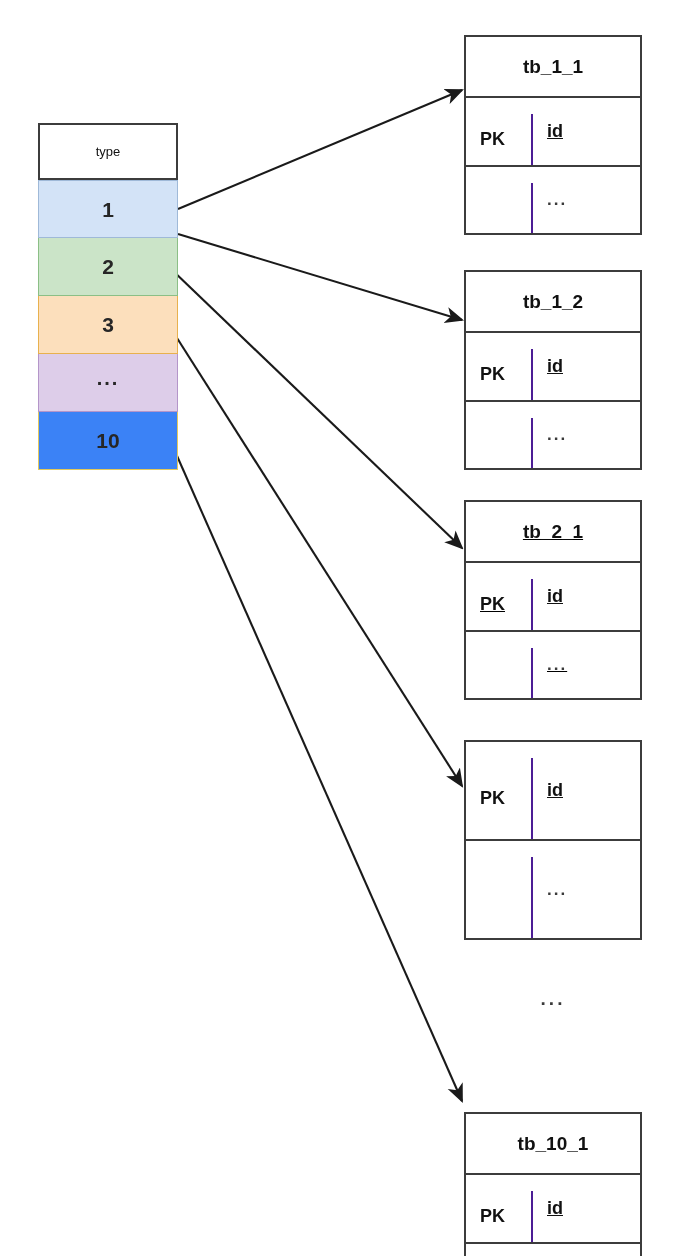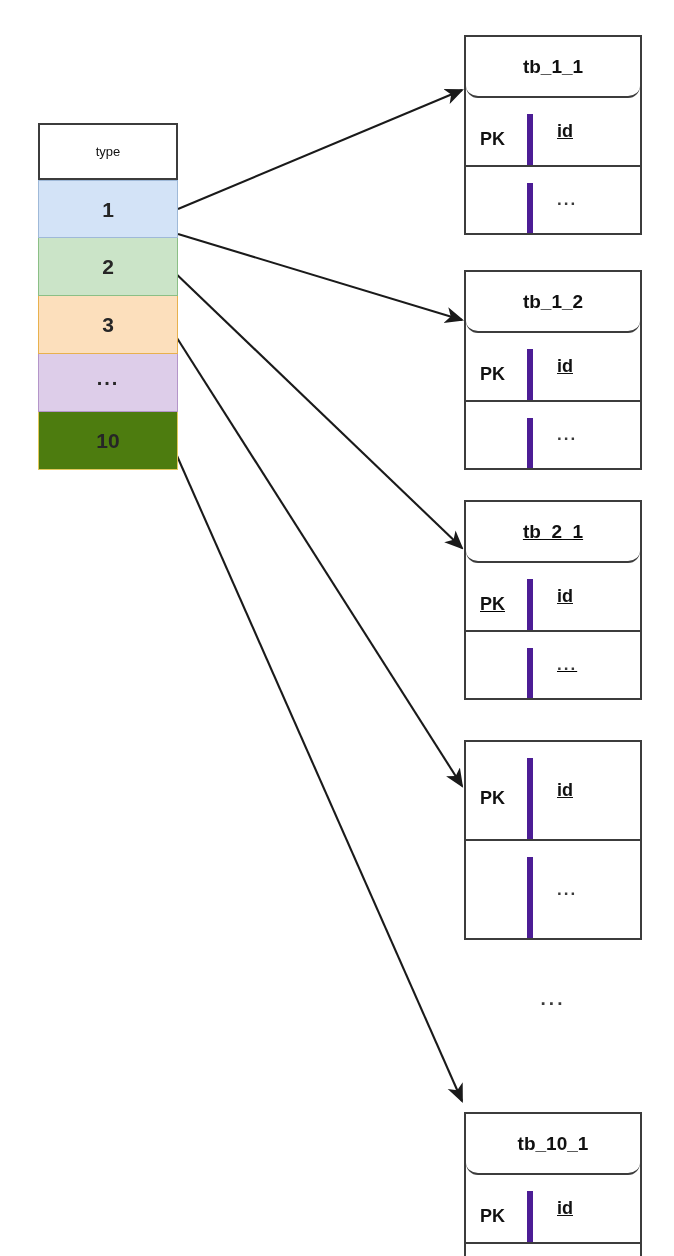--- a/index.html
+++ b/index.html
@@ -75,47 +75,46 @@
   .tb-title {
     flex: 0 0 61px;
     display: flex;
     align-items: center;
     justify-content: center;
     font-size: 19px;
     font-weight: bold;
     color: #111111;
     border-bottom: 2px solid #3c3c3c;
     box-sizing: border-box;
-    border-radius: 12px;
   }
   .tb-row {
     flex: 1 1 0;
     display: flex;
     box-sizing: border-box;
   }
   .tb-row.divided {
     border-bottom: 2px solid #3c3c3c;
   }
   .tb-key {
     flex: 0 0 67px;
     display: flex;
     align-items: center;
     padding-left: 14px;
-    border-right: 6px solid #4c1d95;
+    border-right: 2px solid #4c1d95;
     font-size: 18px;
     font-weight: bold;
     color: #111111;
     box-sizing: border-box;
     margin-top: 16px;
   }
   .tb-val {
     flex: 1 1 auto;
     display: flex;
     align-items: center;
-    padding-left: 24px;
+    padding-left: 14px;
     font-size: 18px;
     font-weight: bold;
     color: #111111;
     box-sizing: border-box;
   }
   .tb-val.underlined span { text-decoration: underline; }
   .tb-val.dots {
     font-size: 17px;
     letter-spacing: 2px;
     color: #3a3a3a;
@@ -186,21 +185,21 @@
         </div>
         <div class="type-row" style="background: rgb(203, 228, 200); border-color: rgb(139, 191, 134);">
           <span class="cellval">2</span>
         </div>
         <div class="type-row" style="background: rgb(252, 223, 188); border-color: rgb(232, 177, 78);">
           <span class="cellval">3</span>
         </div>
         <div class="type-row ellipsis" style="background: rgb(221, 205, 233); border-color: rgb(180, 149, 201);">
           <span class="cellval">...</span>
         </div>
-        <div class="type-row" style="background: #4d7c0f; border-color: rgb(227, 201, 92); justify-content: center;">
+        <div class="type-row" style="background: #3b82f6; border-color: rgb(227, 201, 92); justify-content: center;">
           <span class="cellval">10</span>
         </div>
       </div>
   </div>
 
   <div id="tables-host">
       <div class="tb" style="top: 35px;">
         <div class="tb-title">tb_1_1</div>
         <div class="tb-row divided">
           <div class="tb-key">PK</div>

